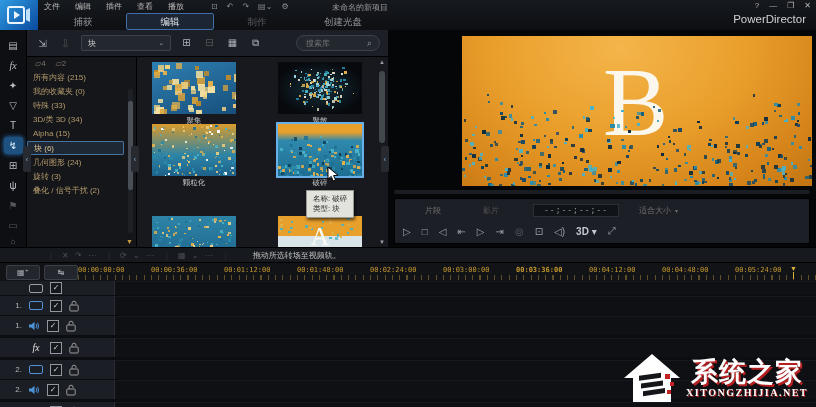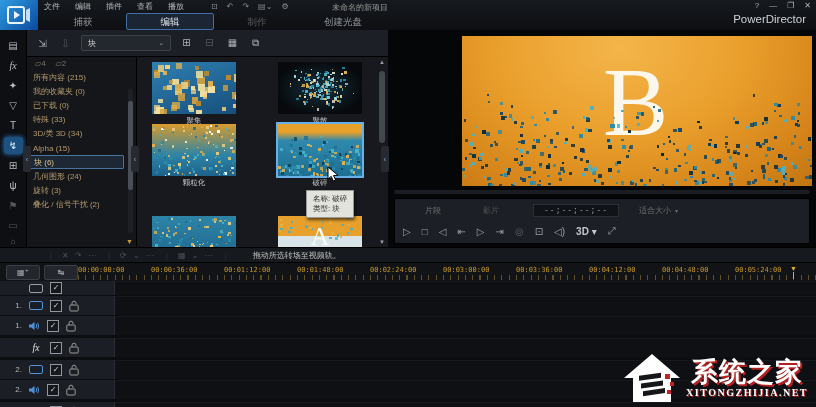--- a/index.html
+++ b/index.html
@@ -199,30 +199,33 @@
       <div class="tb-dropdown">
         <span>块</span>
         <span class="chev">⌄</span>
       </div>
       <span id="tb-mid" style="display:flex;gap:8px;">
           <span class="tb-icon">⊞</span>
           <span class="tb-icon dim">⊟</span>
           <span class="tb-icon">▦</span>
           <span class="tb-icon">⧉</span>
         </span>
+      <div id="lib-search">
+        <input placeholder="搜索库" style="">
+        <span id="search-glyph">⌕</span>
+      </div>
     </div>
     <div id="lib-sidebar">
       <div id="cat-filters">
           <span>▱4</span>
           <span>▱2</span>
         </div>
       <div id="cat-list">
           <div class="cat">所有内容 (215)</div>
           <div class="cat">我的收藏夹 (0)</div>
-          <div class="cat">已下载 (0)</div>
           <div class="cat">特殊 (33)</div>
           <div class="cat">3D/类 3D (34)</div>
           <div class="cat">Alpha (15)</div>
           <div class="cat selected">块 (6)</div>
           <div class="cat">几何图形 (24)</div>
           <div class="cat">旋转 (3)</div>
           <div class="cat">叠化 / 信号干扰 (2)</div>
         </div>
       <div id="cat-scroll">
           <div class="sthumb"></div>
@@ -1241,21 +1244,21 @@
           <div class="tl-btn" style="left: 6px;">▦⁺</div>
           <div class="tl-btn" style="left: 44px;">↹</div>
         </div>
       <div id="rlabels">
           <span class="rlabel" style="left: 78px;">00:00:00:00</span>
           <span class="rlabel" style="left: 151px;">00:00:36:00</span>
           <span class="rlabel" style="left: 224px;">00:01:12:00</span>
           <span class="rlabel" style="left: 297px;">00:01:48:00</span>
           <span class="rlabel" style="left: 370px;">00:02:24:00</span>
           <span class="rlabel" style="left: 443px;">00:03:00:00</span>
-          <span class="rlabel" style="left: 516px;">00:03:36:00</span>
+          <span class="rlabel" style="left: 516px; font-weight: bold;">00:03:36:00</span>
           <span class="rlabel" style="left: 589px;">00:04:12:00</span>
           <span class="rlabel" style="left: 662px;">00:04:48:00</span>
           <span class="rlabel" style="left: 735px;">00:05:24:00</span>
         </div>
       <div id="tl-ticks"></div>
       <div id="playhead">
         <div>▼</div>
           <div class="ph-line"></div>
       </div>
     </div>

